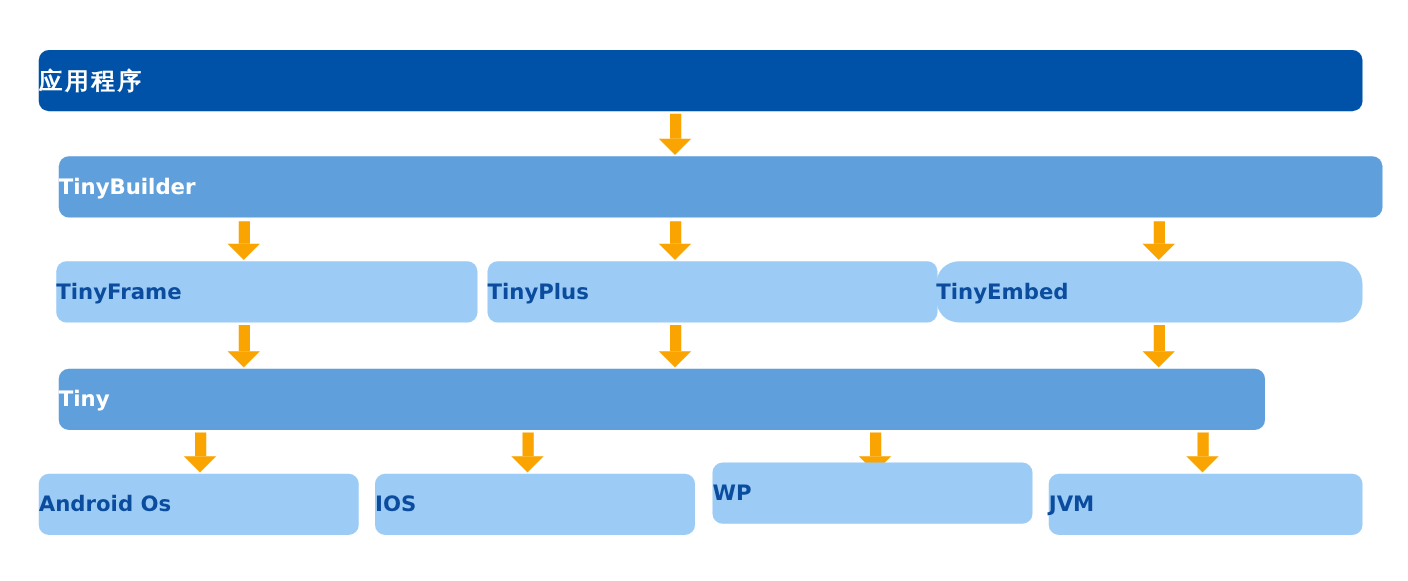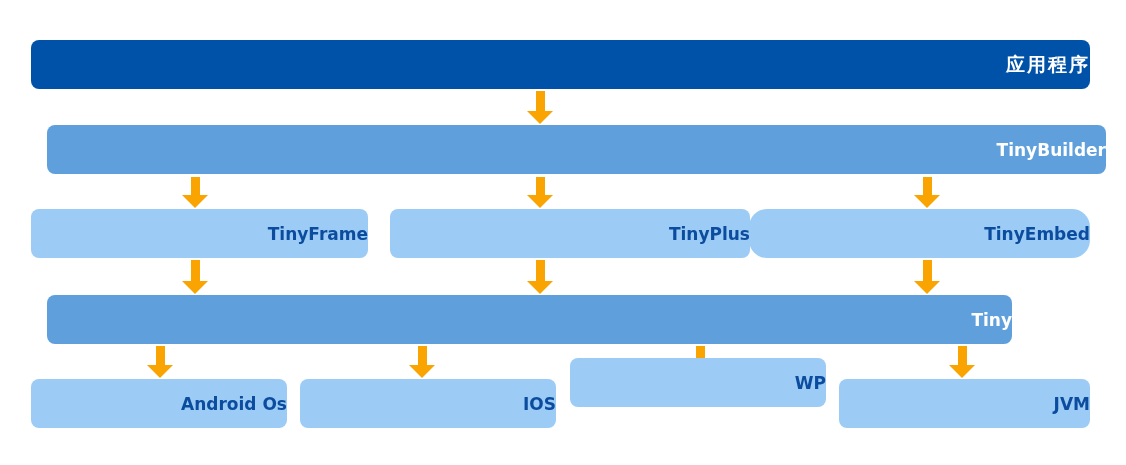--- a/index.html
+++ b/index.html
@@ -18,21 +18,21 @@
     background: #ffffff;
     font-family: "DejaVu Sans", "Liberation Sans", sans-serif;
     overflow: hidden;
   }
   .box {
     position: absolute;
     height: 49px;
     border-radius: 8px;
     display: flex;
     align-items: center;
-    justify-content: flex-end;
+    justify-content: flex-start;
     font-weight: bold;
   }
   .bar-dark {
     background: var(--dark-blue);
     color: #ffffff;
     font-size: 19px;
     letter-spacing: 2px;
   }
   .bar-medium {
     background: var(--medium-blue);
@@ -41,27 +41,27 @@
     margin-left: 16px;
   }
   .box-light {
     background: var(--light-blue);
     color: var(--label-dark);
     font-size: 17px;
   }
   
   #layer-app         { left: 31px;  top: 40px;  width: 1059px; }
   #layer-tinybuilder { left: 31px;  top: 125px; width: 1059px; }
-  #node-tinyframe    { left: 31px;  top: 209px; width: 337px; }
+  #node-tinyframe    { left: 45px;  top: 209px; width: 337px; }
   #node-tinyplus     { left: 390px; top: 209px; width: 360px; }
   #node-tinyembed    { left: 749px; top: 209px; width: 341px; border-radius: 18px; }
   #layer-tiny        { left: 31px;  top: 295px; width: 965px; }
   #node-androidos    { left: 31px;  top: 379px; width: 256px; }
   #node-ios          { left: 300px; top: 379px; width: 256px; }
-  #node-wp           { left: 570px; top: 358px; width: 256px; }
+  #node-wp           { left: 570px; top: 370px; width: 256px; }
   #node-jvm          { left: 839px; top: 379px; width: 251px; }
   
   .arrow {
     position: absolute;
     width: 26px;
     display: flex;
     flex-direction: column;
     align-items: center;
   }
   .arrow .stem {

